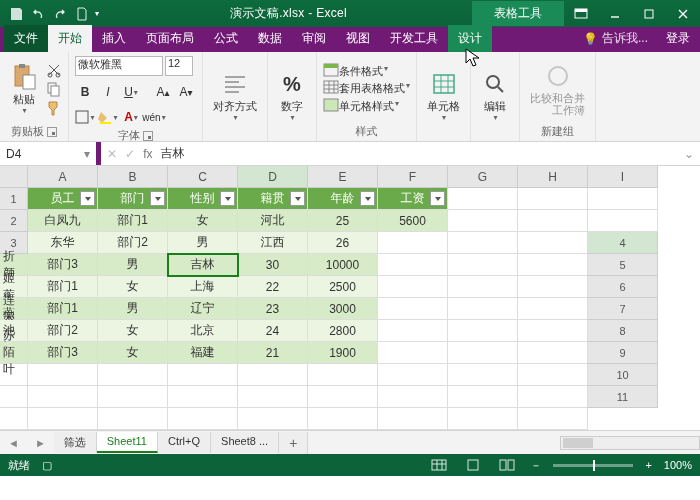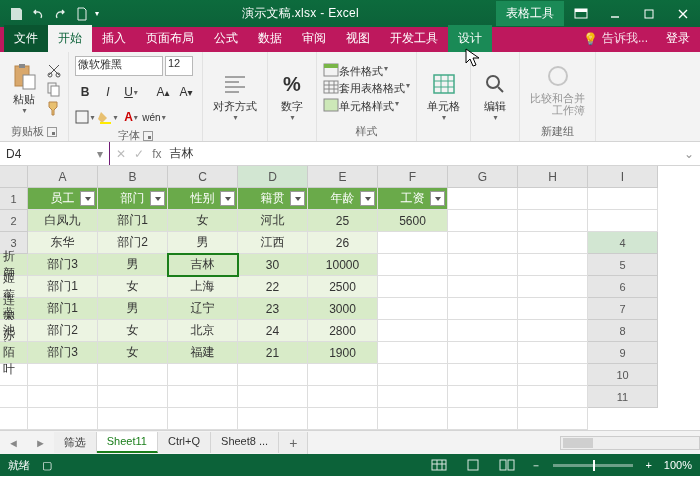--- a/index.html
+++ b/index.html
@@ -1,24 +1,24 @@
 <!DOCTYPE html>
 <html><head>
 <meta charset="utf-8">
 <style>
 *{box-sizing:border-box;margin:0;padding:0;font-family:"Microsoft YaHei","微软雅黑",sans-serif;-webkit-font-smoothing:antialiased}
 body{width:700px;height:500px;overflow:hidden;background:#fff;font-size:12px;color:#333}
 .titlebar{height:27px;background:linear-gradient(#0d6b3d,#0c6239);display:flex;align-items:center;color:#fff}
 .qat{display:flex;gap:2px;padding:0 6px;align-items:center}
 .qat .qi{width:20px;height:20px;display:flex;align-items:center;justify-content:center;opacity:.9}
 .title-center{flex:1;text-align:center;font-size:12px;letter-spacing:.3px}
-.tool-tab{background:#1a8a56;padding:4px 10px;font-size:12px}
+.tool-tab{background:#1a8a56;padding:4px 22px;font-size:12px}
 .wincontrols{display:flex;gap:0}
 .wincontrols div{width:34px;height:27px;display:flex;align-items:center;justify-content:center}
-.ribbon-tabs{height:25px;background:#be185d;display:flex;align-items:flex-end;color:#fff;font-size:12px;padding-left:4px}
+.ribbon-tabs{height:25px;background:#701a75;display:flex;align-items:flex-end;color:#fff;font-size:12px;padding-left:4px}
 .ribbon-tabs .tab{padding:5px 10px;cursor:pointer}
 .ribbon-tabs .tab.file{background:#0a5530}
 .ribbon-tabs .tab.active{background:#f3f3f3;color:#0c6239}
 .ribbon-tabs .spacer{flex:1}
 .ribbon-tabs .tell{padding:5px 8px;opacity:.85;display:flex;align-items:center;gap:4px}
 .ribbon{height:90px;background:#f3f3f3;border-bottom:1px solid #d4d4d4;display:flex}
 .group{border-right:1px solid #e2e2e2;padding:4px 6px 2px;display:flex;flex-direction:column}
 .group-body{flex:1;display:flex;align-items:center;gap:4px}
 .group-label{text-align:left;font-size:11px;color:#666;padding-top:2px;display:flex;justify-content:center;align-items:center;gap:3px}
 .dialoglaunch{width:10px;height:10px;border:1px solid #999;position:relative}
@@ -26,21 +26,21 @@
 .bigbtn{display:flex;flex-direction:column;align-items:center;gap:2px;padding:2px 4px;font-size:11px;line-height:1.1}
 .bigico{width:28px;height:28px;display:flex;align-items:center;justify-content:center}
 .fontpick{display:flex;gap:2px}
 .fontpick select,.fontpick .combo{height:20px;border:1px solid #b8b8b8;background:#fff;font-size:11px;padding:0 2px}
 .iconrow{display:flex;gap:3px;margin-top:3px}
 .iconrow .ib{width:20px;height:18px;display:flex;align-items:center;justify-content:center;font-size:12px}
 .stylelist{font-size:11px;line-height:1.6}
 .stylelist div{display:flex;align-items:flex-start;white-space:nowrap}
 .arrowdn{font-size:8px;color:#666;margin-left:1px}
 .namebox-row{height:24px;border-bottom:1px solid #d4d4d4;display:flex;align-items:stretch;background:#fff}
-.namebox{width:110px;border-right:1px solid #701a75;display:flex;align-items:center;padding:0 6px;font-size:12px}
+.namebox{width:101px;border-right:5px solid #701a75;display:flex;align-items:center;padding:0 6px;font-size:12px}
 .namebox .dd{margin-left:auto;color:#888}
 .fx-area{display:flex;align-items:center;padding:0 6px;gap:8px;flex:1}
 .fx-label{color:#777}
 .sheet{flex:1;overflow:auto;background:#fff;position:relative}
 .gridwrap{display:grid;grid-template-columns:28px repeat(9,70px);grid-auto-rows:22px}
 .ch{background:#e6e6e6;border-right:1px solid #ccc;border-bottom:1px solid #ccc;display:flex;align-items:center;justify-content:center;font-size:12px;color:#555}
 .ch.sel{background:#d2e6d2}
 .rh{background:#e6e6e6;border-right:1px solid #ccc;border-bottom:1px solid #ccc;display:flex;align-items:center;justify-content:center;font-size:11px;color:#555}
 .rh.sel{background:#d2e6d2}
 .cell{border-right:1px solid #ddd;border-bottom:1px solid #ddd;display:flex;align-items:center;justify-content:center;font-size:12px;padding:0 3px;position:relative}

